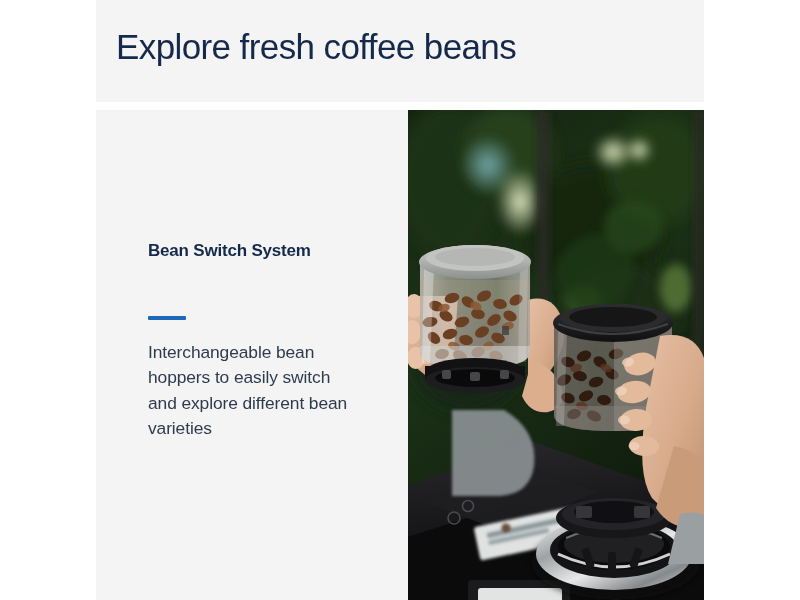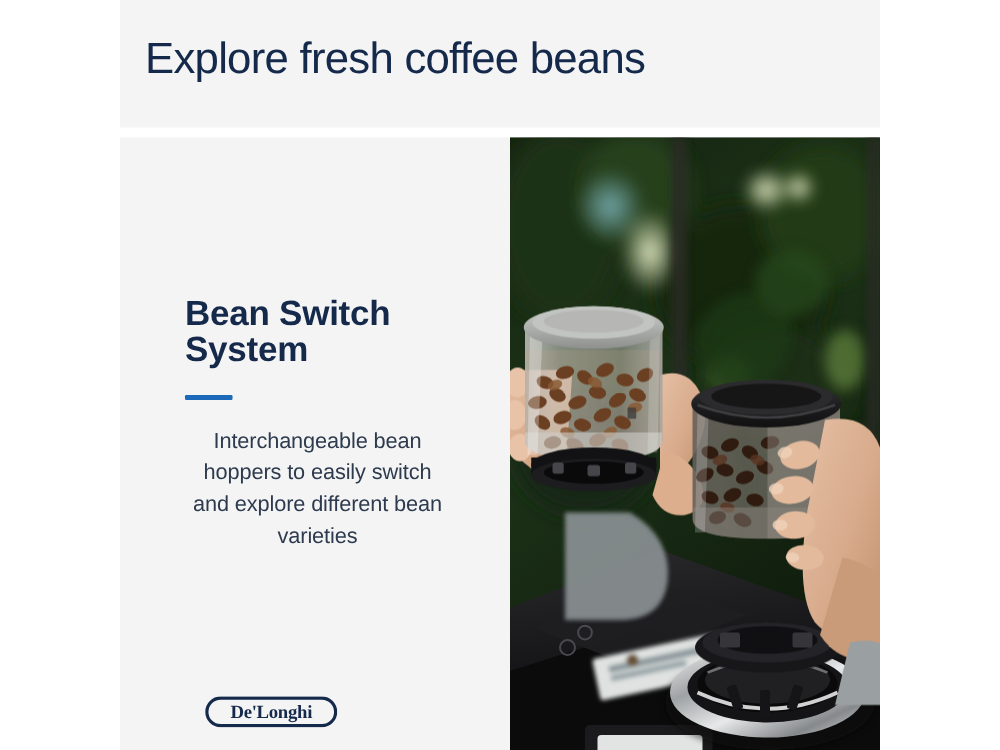--- a/index.html
+++ b/index.html
@@ -61,21 +61,21 @@
     top: 0px;
     width: 250px;
     height: 490px;
   }
   .feature-title {
     position: absolute;
     left: 0px;
     top: 126px;
     margin: 0;
     width: 200px;
-    font-size: 28px;
+    font-size: 17px;
     font-weight: 700;
     line-height: 29px;
     letter-spacing: -0.2px;
     color: #15294b;
   }
   .divider {
     position: absolute;
     left: 0px;
     top: 206px;
     width: 38px;
@@ -87,21 +87,20 @@
     position: absolute;
     left: 0px;
     top: 230px;
     margin: 0;
     width: 212px;
     font-size: 17.4px;
     font-weight: 400;
     line-height: 25.4px;
     letter-spacing: -0.1px;
     color: #2e3b4e;
-    text-align: center;
   }
 
   
   .brand-logo {
     position: absolute;
     left: 16px;
     top: 447px;
     width: 106px;
     height: 25px;
   }
@@ -131,26 +130,20 @@
   <div class="content-panel">
 
     <div class="copy-col">
 
       <h2 class="feature-title">Bean Switch System</h2>
 
       <div class="divider"></div>
 
       <p class="feature-body">Interchangeable bean hoppers to easily switch and explore different bean varieties</p>
 
-      <div class="brand-logo">
-        <svg viewBox="0 0 212 50" width="106" height="25">
-          <rect x="3" y="3" width="206" height="44" rx="22" ry="22" fill="none" stroke="#15294b" stroke-width="5"></rect>
-          <text x="106" y="35" text-anchor="middle" font-family="'Liberation Serif', serif" font-size="30" font-weight="700" letter-spacing="-0.5" fill="#15294b">De'Longhi</text>
-        </svg>
-      </div>
 
     </div>
 
     <div class="photo">
       <svg viewBox="0 0 296 490" width="296" height="490">
         <defs>
           <linearGradient id="bgFoliage" x1="0" y1="0" x2="0.4" y2="1">
             <stop offset="0%" stop-color="#14230f"></stop>
             <stop offset="45%" stop-color="#1d3318"></stop>
             <stop offset="100%" stop-color="#0e1a0c"></stop>

